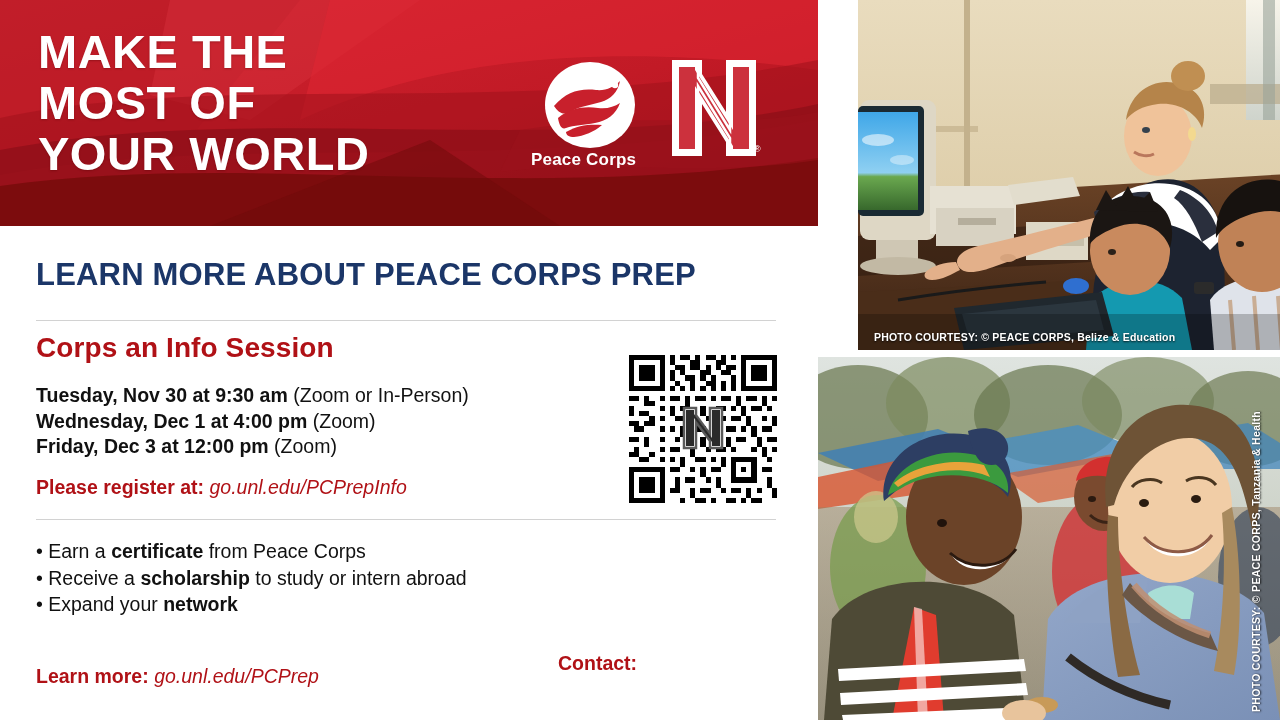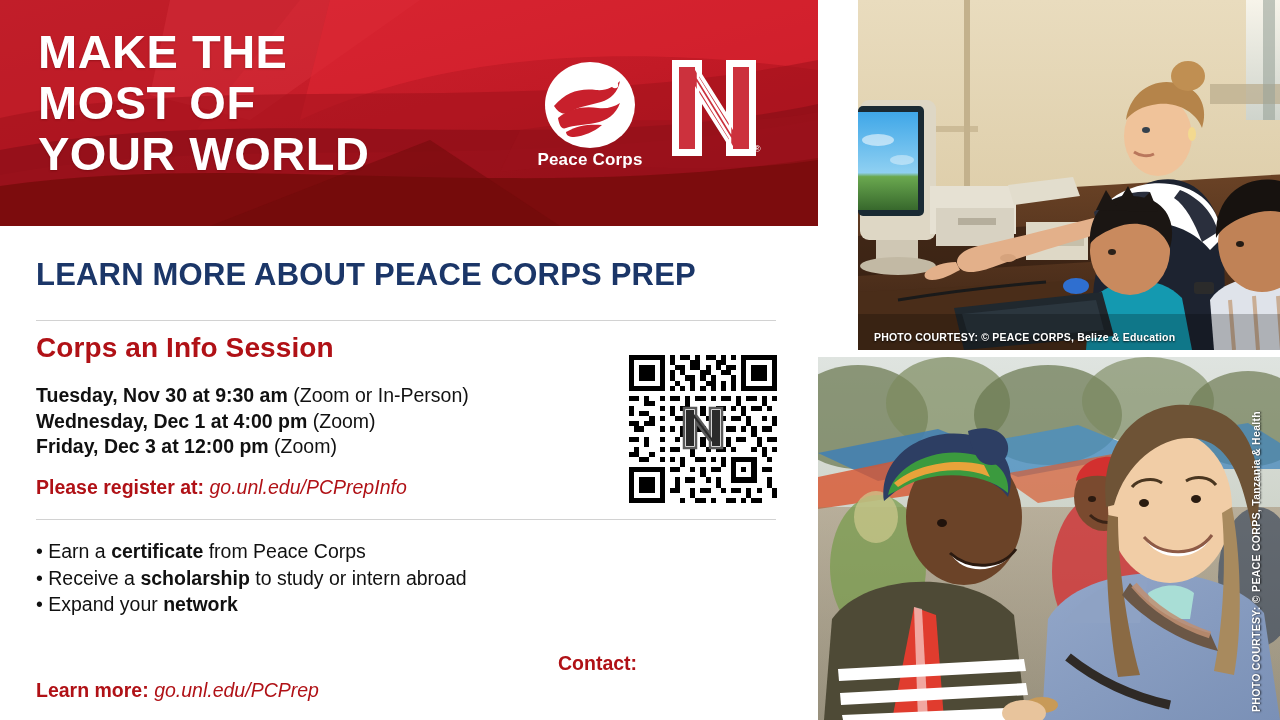--- a/index.html
+++ b/index.html
@@ -26,21 +26,21 @@
     color:#ffffff;font-weight:bold;
     font-size:47px;line-height:51px;letter-spacing:0.5px;
     font-family:"Liberation Sans", sans-serif;
     text-shadow:0 1px 2px rgba(80,0,0,.35);
     white-space:pre-line;
   }
 
   
   .pc-logo{position:absolute;left:531px;top:62px;width:118px;height:112px;}
   .pc-logo .mark{position:absolute;left:13px;top:0;width:92px;height:86px;}
-  .pc-logo .pc-name{position:absolute;left:0;top:88px;width:118px;text-align:center;
+  .pc-logo .pc-name{position:absolute;left:0;top:88px;width:118px;
     color:#fff;font-size:17px;font-weight:bold;letter-spacing:.2px;}
 
   
   .n-logo{position:absolute;left:668px;top:56px;width:92px;height:104px;}
   .n-logo svg{display:block;}
   .n-reg{position:absolute;left:86px;top:88px;color:#fff;font-size:9px;}
 
   
   .title{
     position:absolute;left:36px;top:257px;
@@ -71,21 +71,21 @@
   .qr-wrap svg{display:block;}
   .qr-n{position:absolute;left:50%;top:50%;transform:translate(-50%,-52%);
         width:42px;height:44px;}
 
   
   .bullets{position:absolute;left:36px;top:538px;font-size:19.5px;color:#111;line-height:26.5px;}
   .bullets .b{white-space:nowrap;}
   .bullets b{font-weight:bold;}
 
   .learn{
-    position:absolute;left:36px;top:679px;font-size:19.5px;color:#b01116;white-space:nowrap;
+    position:absolute;left:36px;top:665px;font-size:19.5px;color:#b01116;white-space:nowrap;
   }
   .learn .lbl{font-weight:bold;}
   .learn .url{font-style:italic;font-weight:normal;color:#b01116;}
 
   
   .contact{position:absolute;left:558px;top:615px;font-size:19.5px;line-height:25px;}
   .contact .c-lbl{color:#b01116;font-weight:bold;margin-top:36px;}
   .contact .c-name{color:#111;}
   .contact .c-mail{color:#111;font-style:italic;}
 

